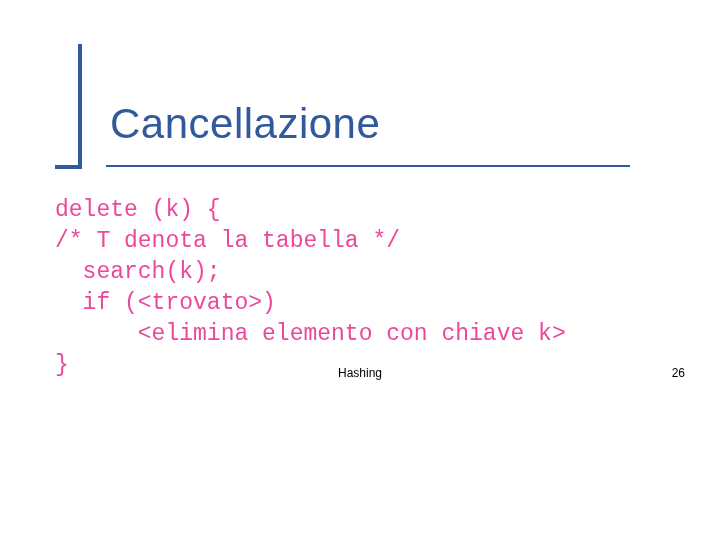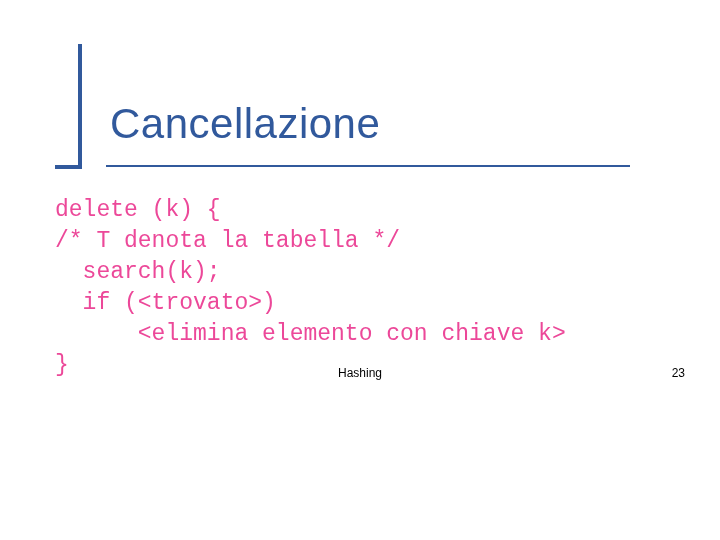--- a/index.html
+++ b/index.html
@@ -93,14 +93,14 @@
   <div class="title">Cancellazione</div>
 
   <div class="body">delete (k) {
 /* T denota la tabella */
   search(k);
   if (&lt;trovato&gt;)
       &lt;elimina elemento con chiave k&gt;
 }</div>
 
   <div class="footer-center">Hashing</div>
-  <div class="footer-right">23</div>
+  <div class="footer-right">26</div>
 </div>
 
 </body></html>

